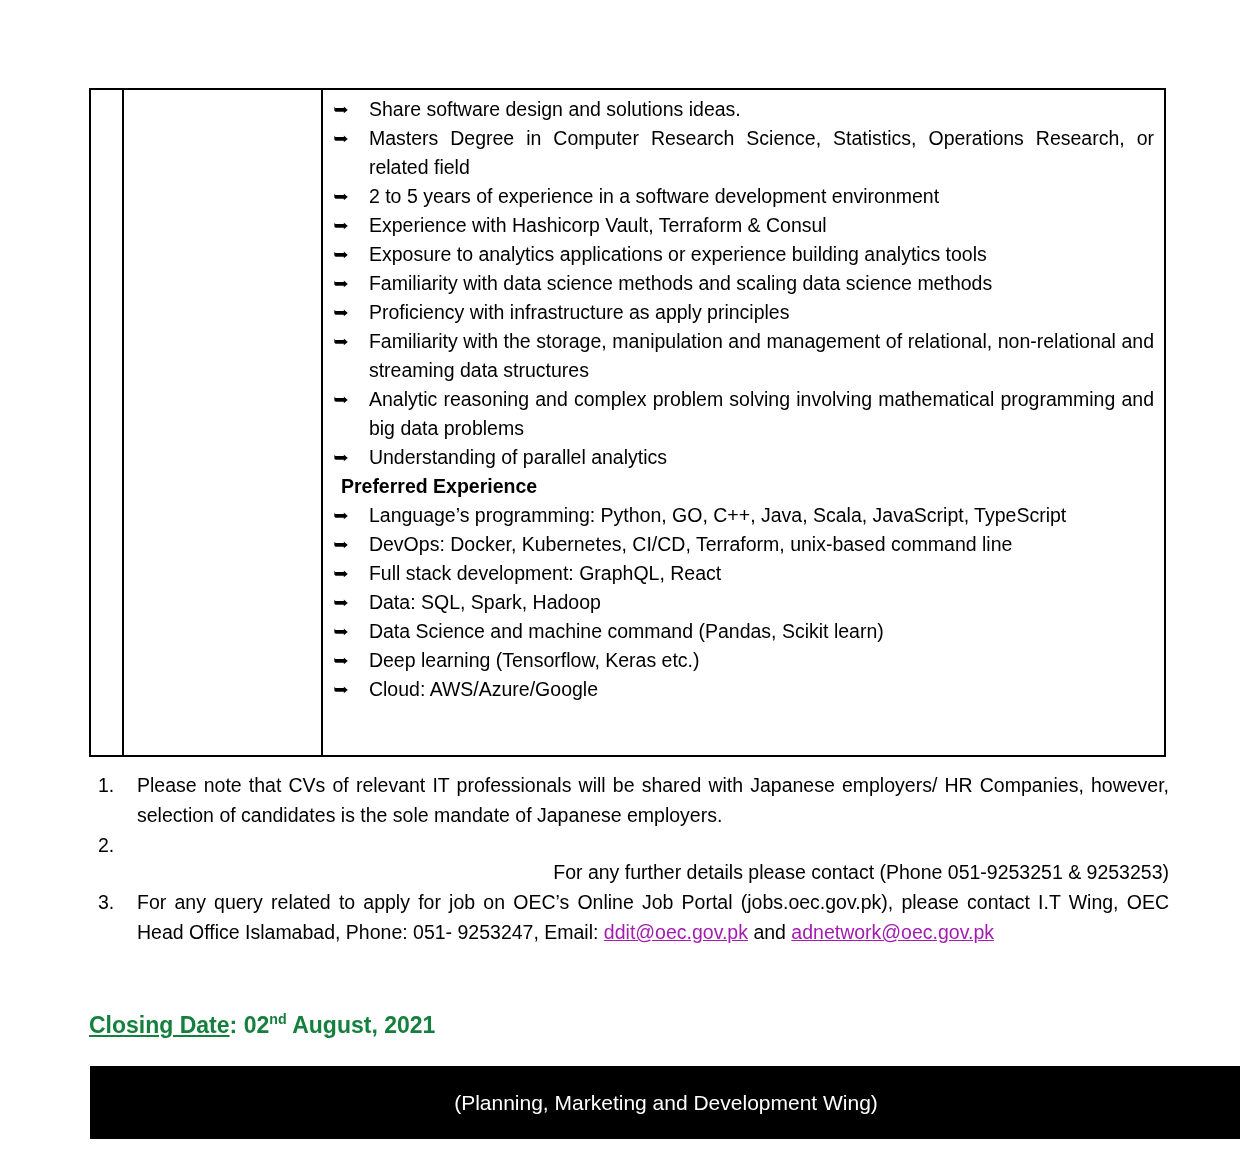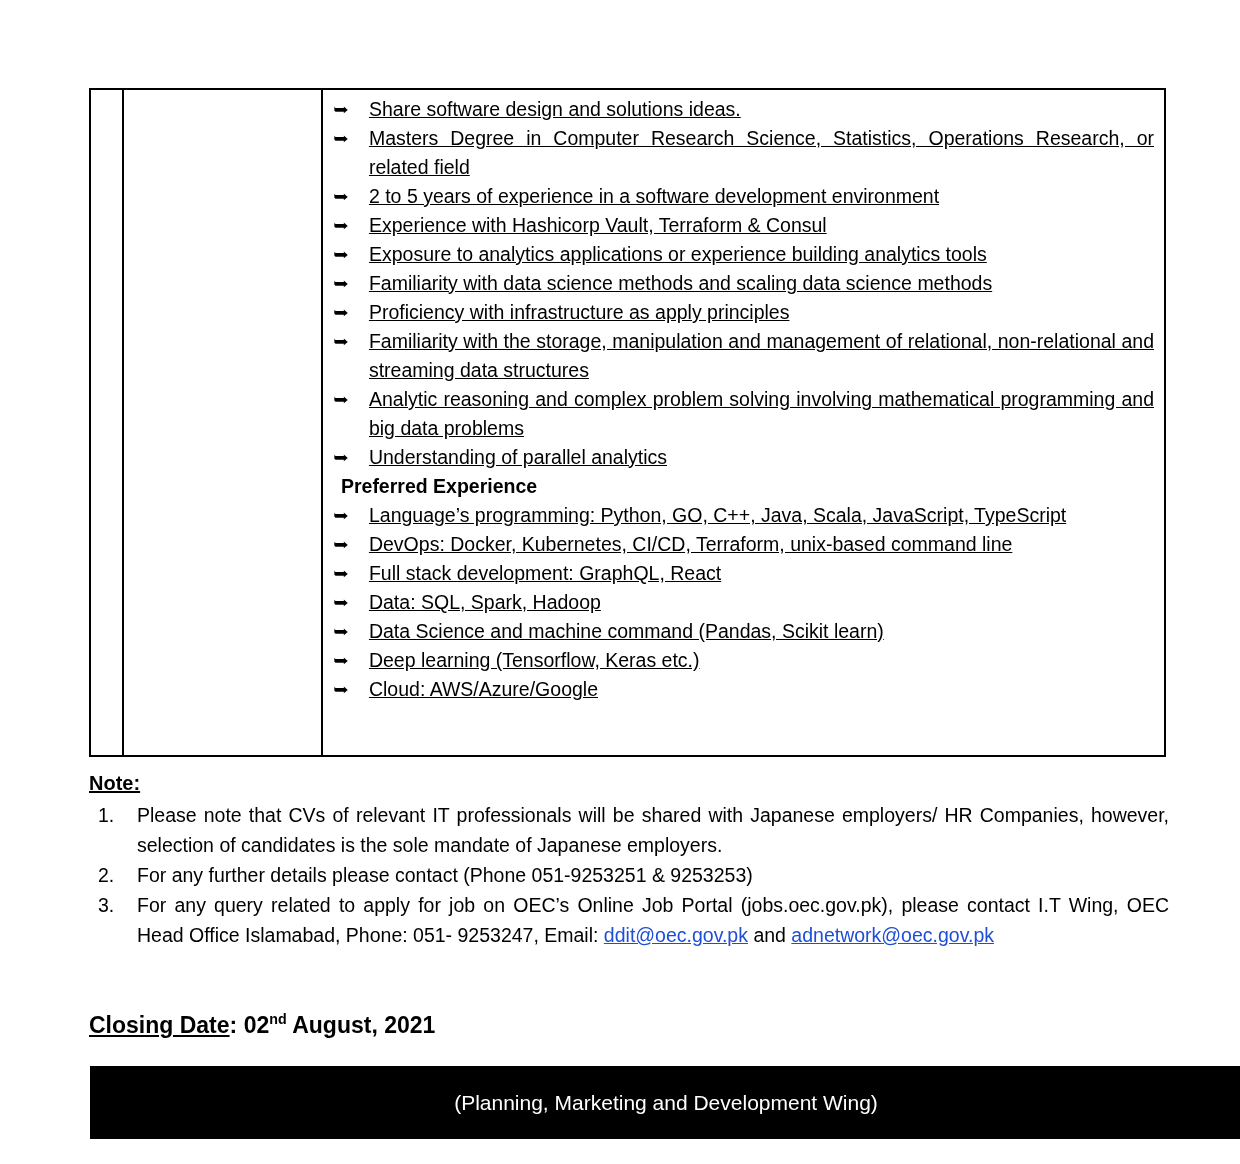--- a/index.html
+++ b/index.html
@@ -60,21 +60,20 @@
     line-height: 29px;
     text-align: left;
     padding-left: 2px;
     transform: scaleX(1.15);
     transform-origin: left center;
   }
   .bullet-text {
     flex: 1 1 auto;
     text-align: justify;
     text-justify: inter-word;
-    text-decoration: underline;
   }
   .bullet-text.nojustify {
     text-align: left;
   }
   .section-head {
     font-size: 19.5px;
     line-height: 29px;
     font-weight: bold;
     padding-left: 10px;
   }
@@ -106,35 +105,36 @@
     text-align: left;
     padding-left: 9px;
     box-sizing: border-box;
   }
   .note-text {
     flex: 1 1 auto;
     text-align: justify;
     text-justify: inter-word;
   }
   .note-text.left {
-    text-align: left;
+    text-align: right;
+    margin-top: 27px;
   }
   a.maillink {
-    color: #1d4ed8;
+    color: #a21caf;
     text-decoration: underline;
   }
 
   
   #closing-date {
     position: absolute;
     left: 89px;
     top: 1004px;
     font-size: 23px;
     font-weight: bold;
-    color: #000000;
+    color: #15803d;
     line-height: 30px;
     white-space: nowrap;
   }
   #closing-date .underlined {
     text-decoration: underline;
   }
   #closing-date sup {
     font-size: 0.62em;
     vertical-align: super;
   }
@@ -233,21 +233,20 @@
         <span class="bullet-text nojustify">Deep learning (Tensorflow, Keras etc.)</span>
       </div>
       <div class="bullet-row">
         <span class="bullet-glyph">➥</span>
         <span class="bullet-text nojustify">Cloud: AWS/Azure/Google</span>
       </div>
     </div>
 </div>
 
 <div id="note-block">
-  <div id="note-heading">Note:</div>
 
   <div class="note-item">
     <span class="note-num">1.</span>
     <span class="note-text">Please note that CVs of relevant IT professionals will be shared with Japanese employers/ HR Companies, however, selection of candidates is the sole mandate of Japanese employers.</span>
   </div>
 
   <div class="note-item">
     <span class="note-num">2.</span>
     <span class="note-text left">For any further details please contact (Phone 051-9253251 &amp; 9253253)</span>
   </div>

